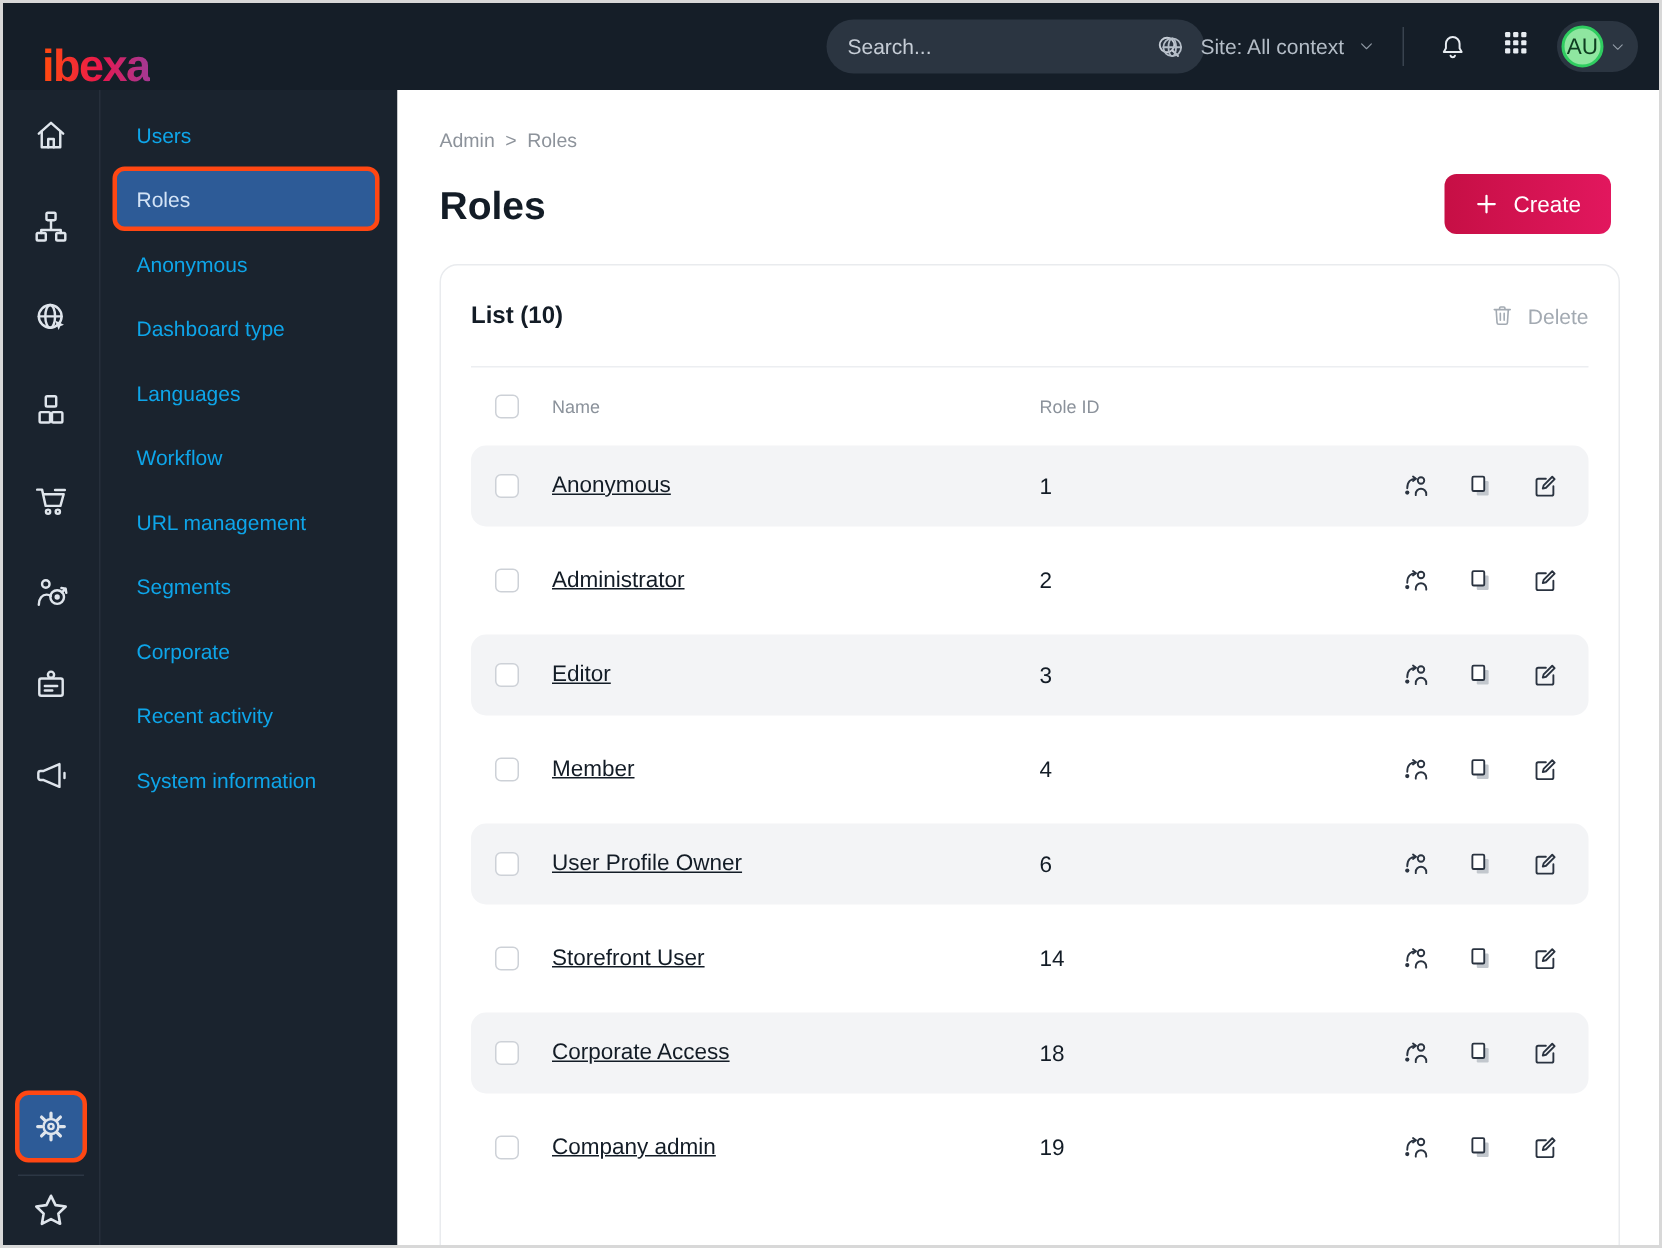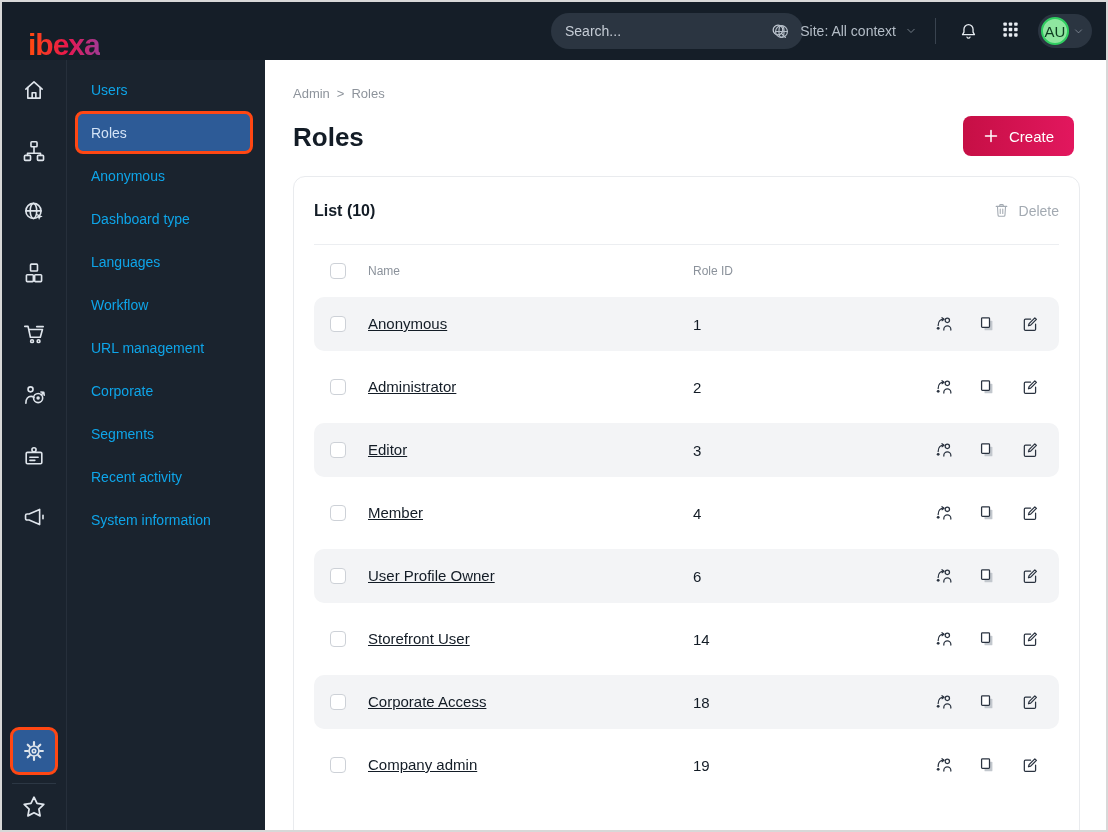--- a/index.html
+++ b/index.html
@@ -315,25 +315,25 @@
 
         <div class="submenu-item">
           <span>Workflow</span>
         </div>
 
         <div class="submenu-item">
           <span>URL management</span>
         </div>
 
         <div class="submenu-item">
+          <span>Segments</span>
+        </div>
+
+        <div class="submenu-item">
           <span>Corporate</span>
-        </div>
-
-        <div class="submenu-item">
-          <span>Segments</span>
         </div>
 
         <div class="submenu-item">
           <span>Recent activity</span>
         </div>
 
         <div class="submenu-item">
           <span>System information</span>
         </div>
 

